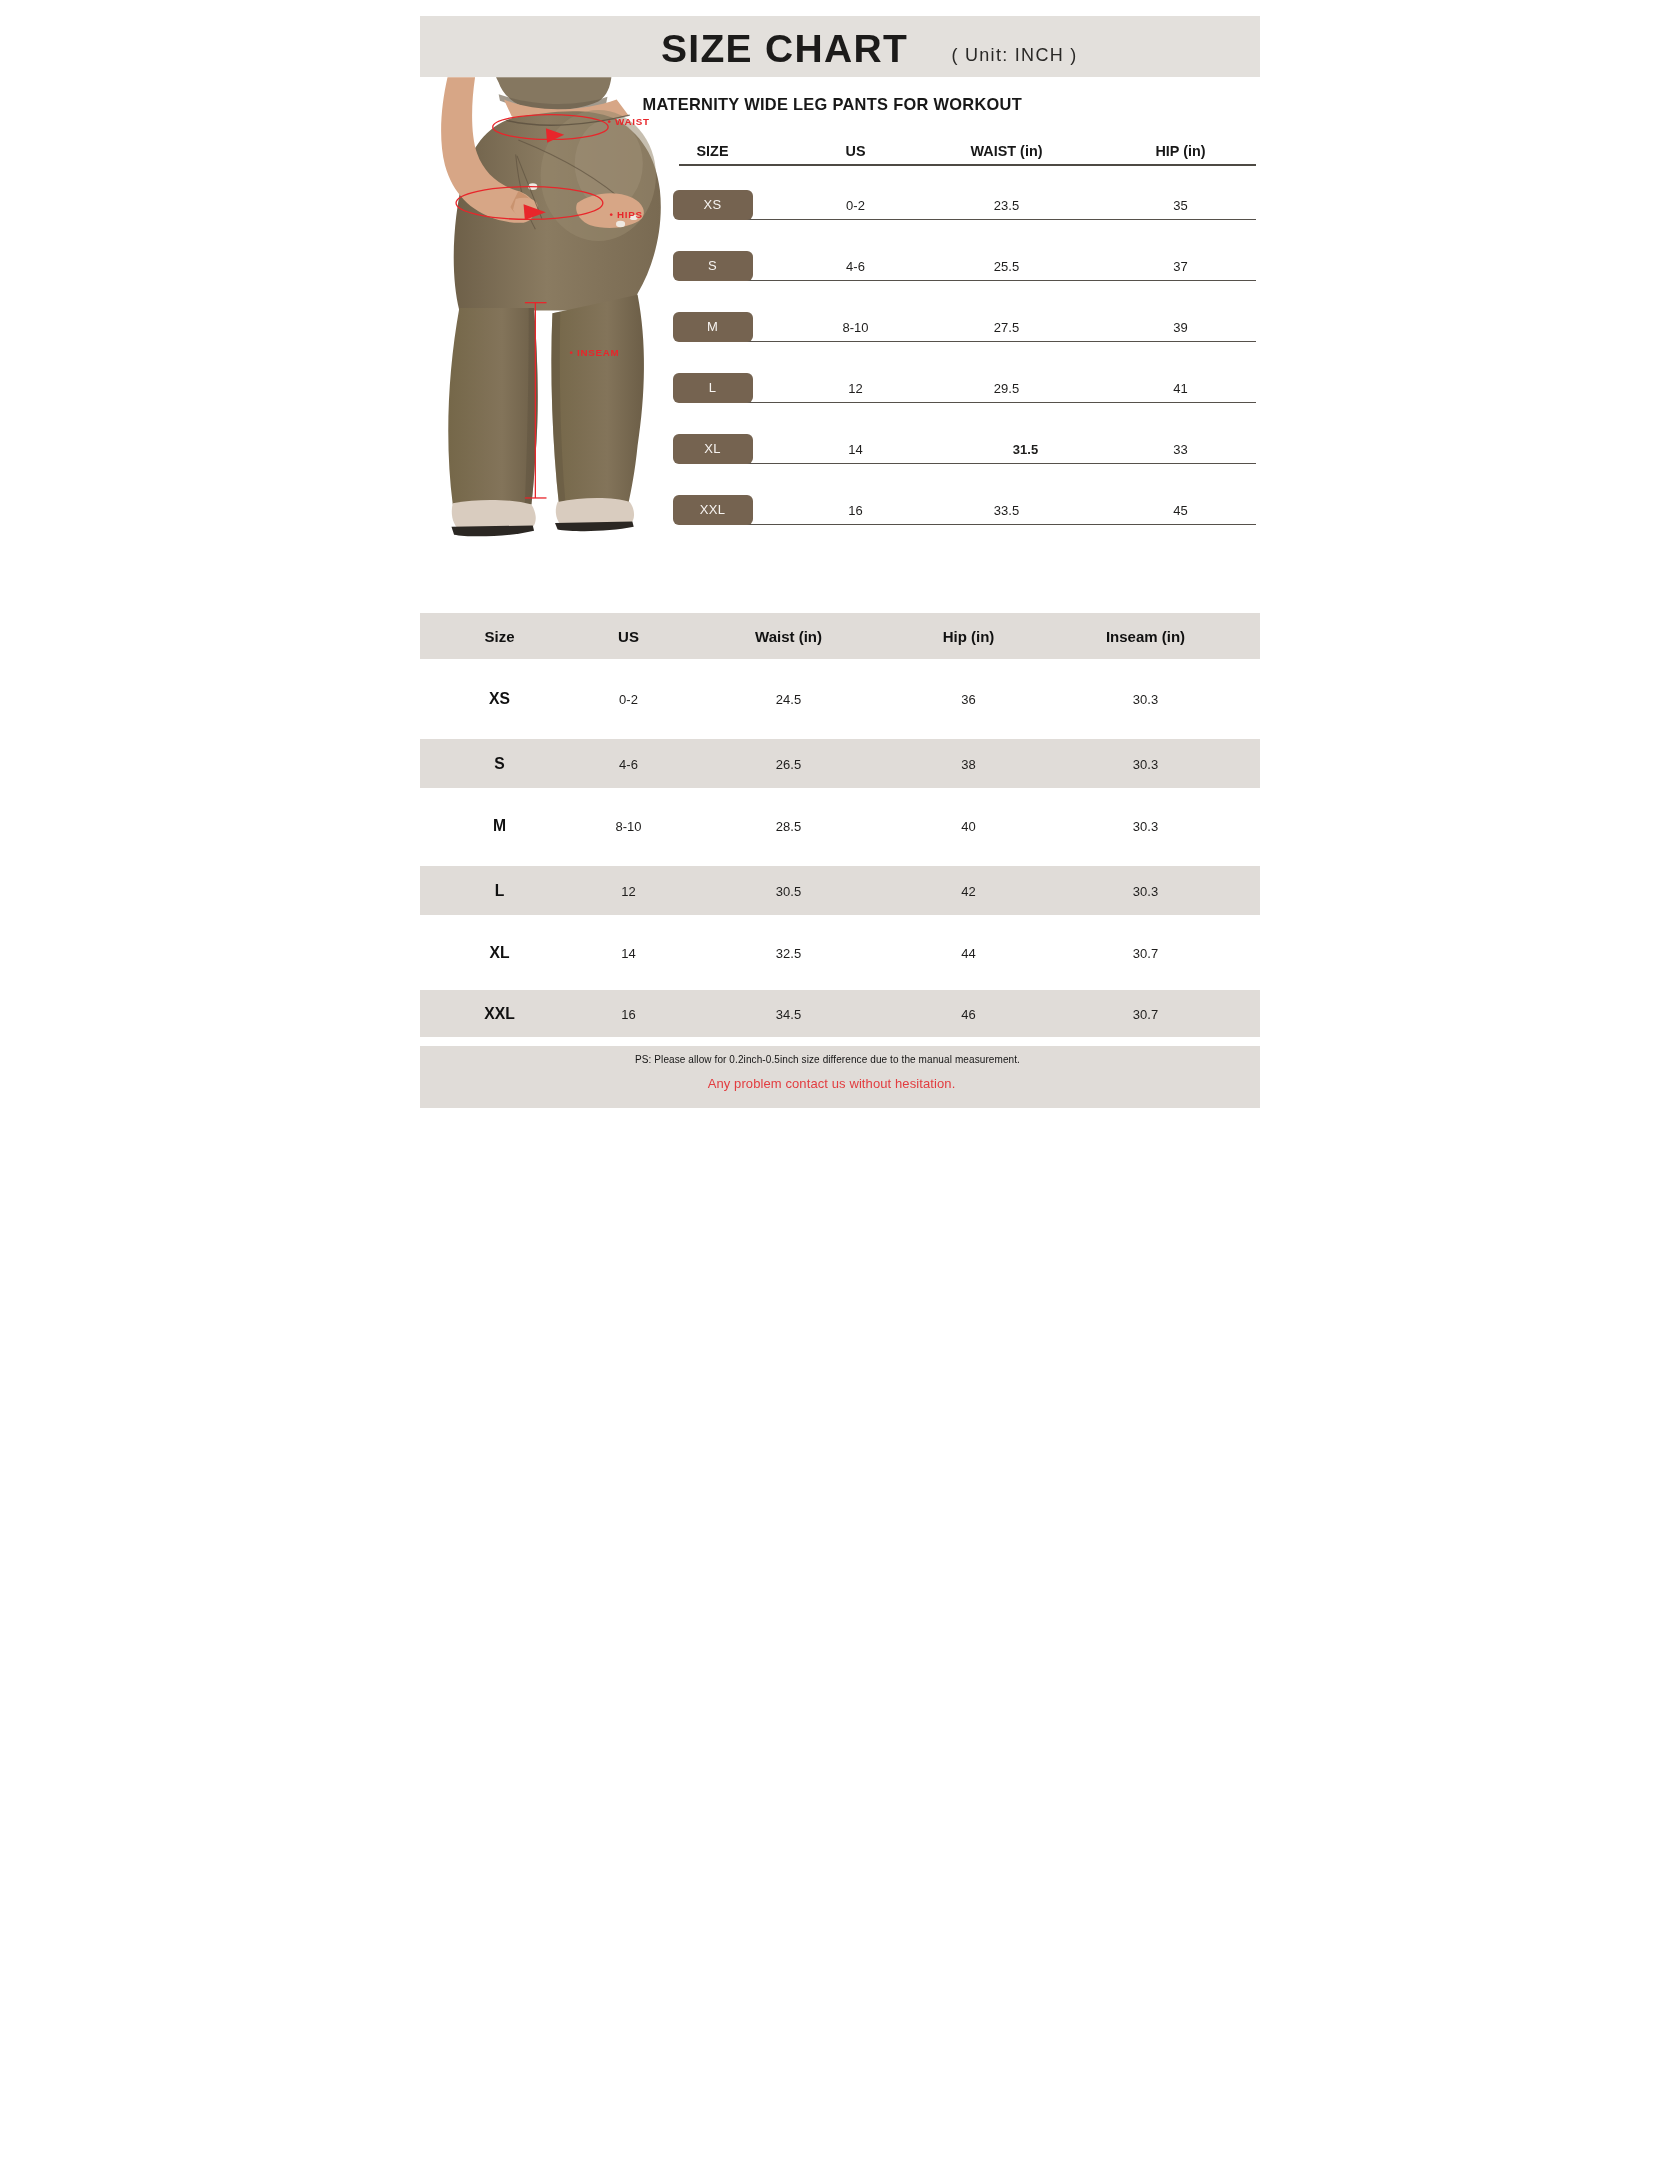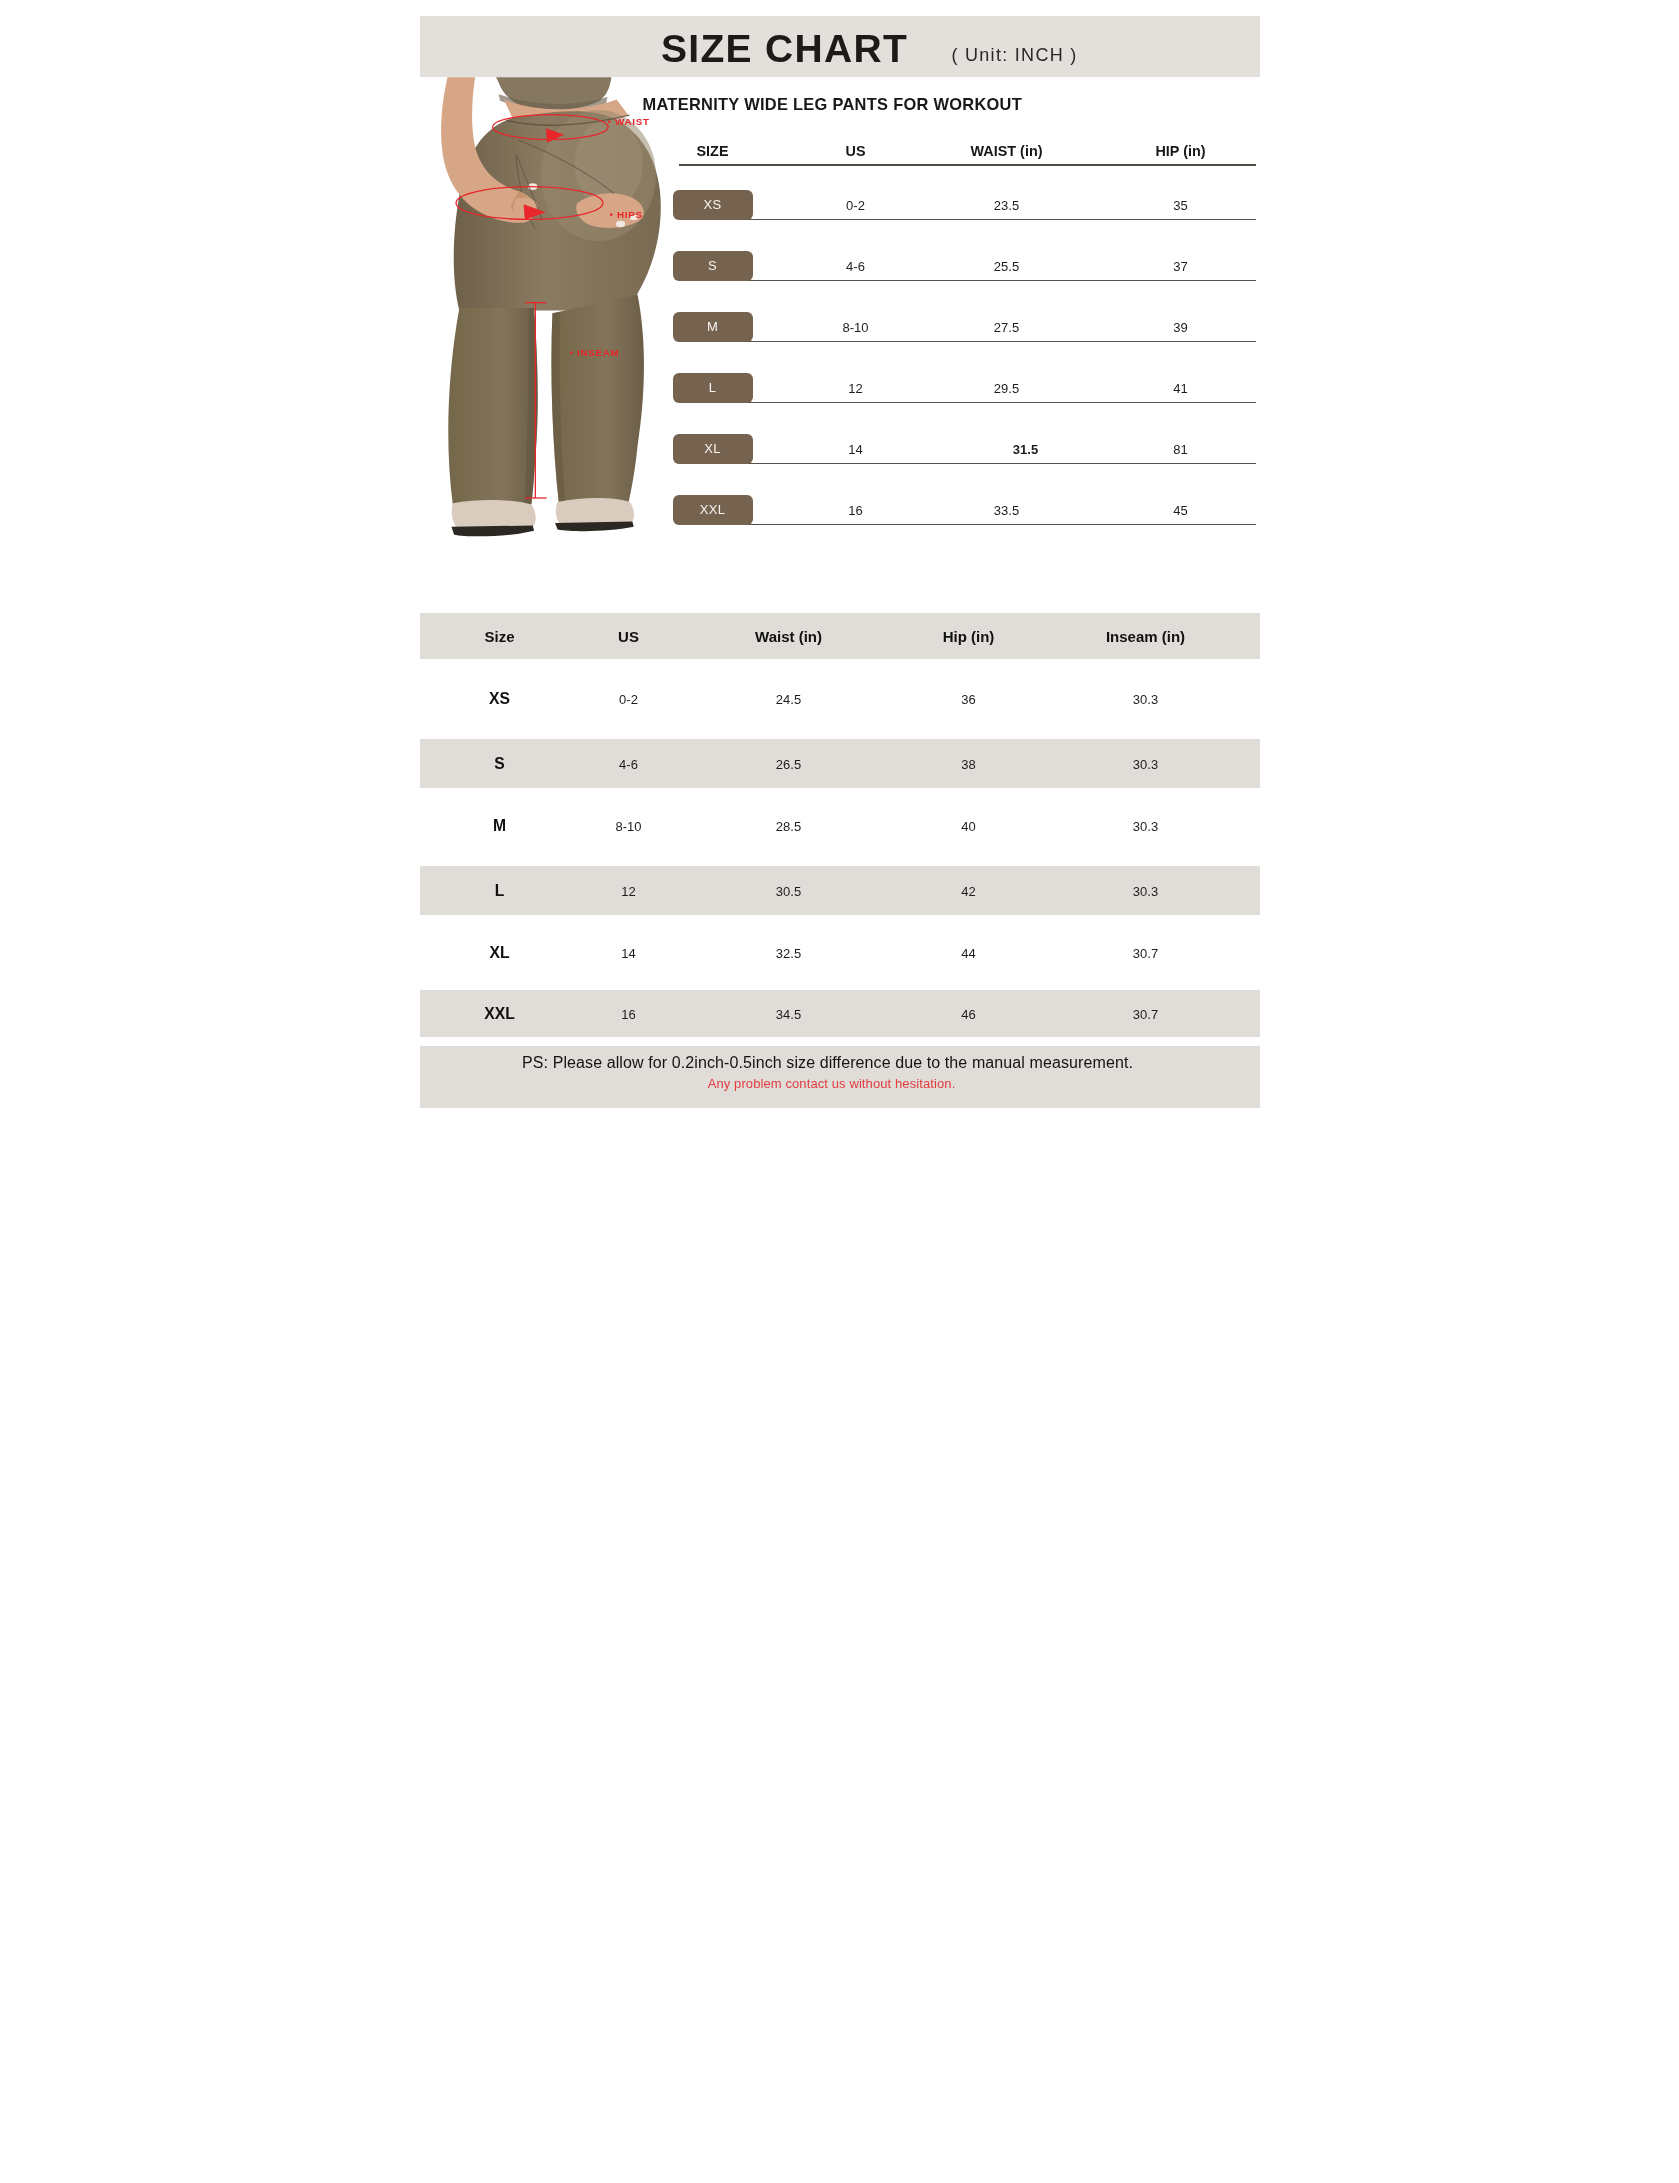--- a/index.html
+++ b/index.html
@@ -37,21 +37,21 @@
   
   .c-title{left:23px;top:539px;width:840px;text-align:center;font-size:16.4px;font-weight:700;letter-spacing:0.3px;}
   .c-band{left:0;width:840px;background:#e0dcd8;}
   .c-row{left:0;width:840px;}
   .c-cell{position:absolute;top:50%;font-size:13px;color:#1f1e1d;}
   .c-size{font-size:15.7px;font-weight:700;color:#111;}
   .c-hcell{position:absolute;top:50%;font-size:15px;font-weight:700;color:#111;}
 
   
   .footer-band{left:0;top:1030px;width:840px;height:62px;background:#e0dcd8;}
-  .footer-note{left:408px;top:1038px;font-size:16px;color:#141414;letter-spacing:0.1px;}
+  .footer-note{left:408px;top:1038px;font-size:10px;color:#141414;letter-spacing:0.1px;}
   .footer-contact{left:412px;top:1060px;font-size:13px;color:#e23c3f;letter-spacing:0.1px;}
 </style>
 </head>
 <body>
 
 <div id="page">
 
   <div class="abs top-band"></div>
   <div class="abs cx page-title">SIZE CHART</div>
   <div class="abs cx unit-label">( Unit: INCH )</div>
@@ -160,21 +160,21 @@
     <div class="w-cell cc" style="left:436px;">12</div>
     <div class="w-cell cc" style="left:587px;">29.5</div>
     <div class="w-cell cc" style="left:761px;">41</div>
   </div>
 
   <div class="abs w-row" style="top:418px;">
     <div class="w-line"></div>
     <div class="w-badge">XL</div>
     <div class="w-cell cc" style="left:436px;">14</div>
     <div class="w-cell cc" style="left:606px;font-weight:bold;">31.5</div>
-    <div class="w-cell cc" style="left:761px;">81</div>
+    <div class="w-cell cc" style="left:761px;">33</div>
   </div>
 
   <div class="abs w-row" style="top:479px;">
     <div class="w-line"></div>
     <div class="w-badge">XXL</div>
     <div class="w-cell cc" style="left:436px;">16</div>
     <div class="w-cell cc" style="left:587px;">33.5</div>
     <div class="w-cell cc" style="left:761px;">45</div>
   </div>
 

